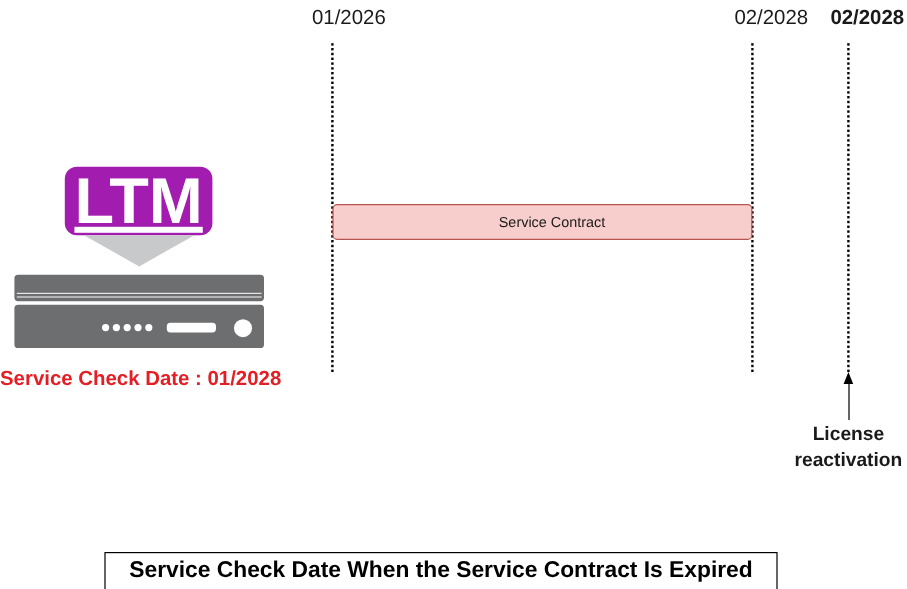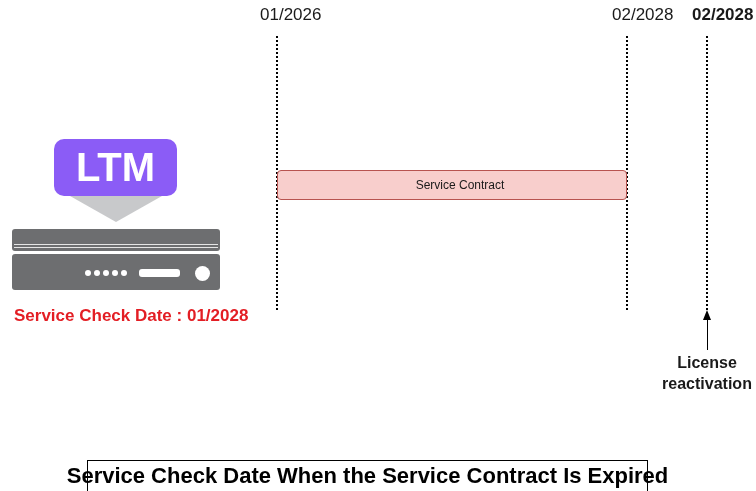--- a/index.html
+++ b/index.html
@@ -8,23 +8,23 @@
     .date-label { font-size: 17px; color: #1a1a1a; white-space: nowrap; text-align: center; margin-left: 16px; }
     .vline { position: absolute; width: 0; border-left: 2px dotted #000; }
     .contract-bar {
       position: absolute; left: 277px; top: 170px; width: 350px; height: 30px;
       background: #f8cecc; border: 1px solid #b85450; border-radius: 4px; box-sizing: border-box;
       display: flex; align-items: center; justify-content: center;
       font-size: 12px; color: #1a1a1a; padding-left: 16px;
     }
     .ltm-badge {
       position: absolute; left: 54px; top: 139px; width: 123px; height: 57px;
-      background: #8b5cf6; border-radius: 10px;
+      background: #a21caf; border-radius: 10px;
       display: flex; align-items: center; justify-content: center;
-      color: #fff; font-weight: bold; font-size: 40px; letter-spacing: 0px;
+      color: #fff; font-weight: bold; font-size: 54px; letter-spacing: 0px; text-decoration: underline;
     }
     .ltm-pointer {
       position: absolute; left: 70px; top: 196px; width: 0; height: 0;
       border-left: 46px solid transparent; border-right: 46px solid transparent;
       border-top: 26px solid #c8c9cb;
     }
     .server-top {
       position: absolute; left: 12px; top: 229px; width: 208px; height: 22px;
       background: #6d6e70; border-radius: 3px;
     }
@@ -34,31 +34,31 @@
     .server-stripe2 {
       position: absolute; left: 14px; top: 247px; width: 204px; height: 1px; background: #e5e5e5;
     }
     .server-bottom {
       position: absolute; left: 12px; top: 254px; width: 208px; height: 36px;
       background: #6d6e70; border-radius: 3px;
     }
     .led { position: absolute; width: 6px; height: 6px; background: #fff; border-radius: 50%; top: 270px; }
     .slot { position: absolute; left: 139px; top: 269px; width: 41px; height: 8px; background: #fff; border-radius: 3px; }
     .knob { position: absolute; left: 195px; top: 266px; width: 15px; height: 15px; background: #fff; border-radius: 50%; }
-    .check-date { position: absolute; left: 0px; top: 306px; font-size: 17px; font-weight: bold; color: #e31e24; white-space: nowrap; padding-left: 14px; }
+    .check-date { position: absolute; left: 0px; top: 306px; font-size: 17px; font-weight: bold; color: #e31e24; white-space: nowrap; }
     .arrow-shaft { position: absolute; left: 707px; top: 318px; width: 1px; height: 32px; background: #000; }
     .arrow-head {
       position: absolute; left: 703px; top: 310px; width: 0; height: 0;
       border-left: 4.5px solid transparent; border-right: 4.5px solid transparent; border-bottom: 10px solid #000;
     }
     .license-label { position: absolute; left: 654px; top: 352px; width: 106px; text-align: center; font-size: 16px; font-weight: bold; color: #1a1a1a; line-height: 21px; }
     .title-box {
       position: absolute; left: 87px; top: 460px; width: 561px; height: 32px; box-sizing: border-box;
       border: 1px solid #000; display: flex; align-items: center; justify-content: center;
-      font-size: 22px; font-weight: bold; color: #000; white-space: nowrap;
+      font-size: 19px; font-weight: bold; color: #000; white-space: nowrap;
     }
   </style>
 </head>
 <body>
 
 <div class="abs date-label" style="left:244px; top:5px;">01/2026</div>
 <div class="abs date-label" style="left:596px; top:5px;">02/2028</div>
 <div class="abs date-label" style="left:676px; top:5px;font-weight:bold;">02/2028</div>
 
 <div class="vline" style="left:276px; top:36px; height:274px;"></div>

